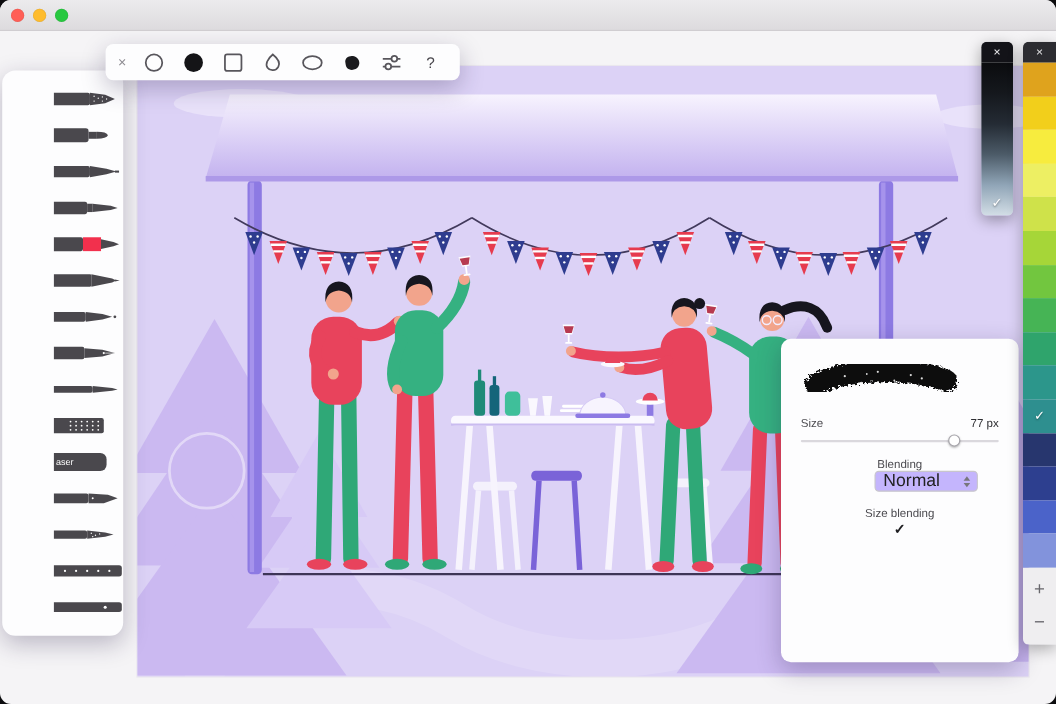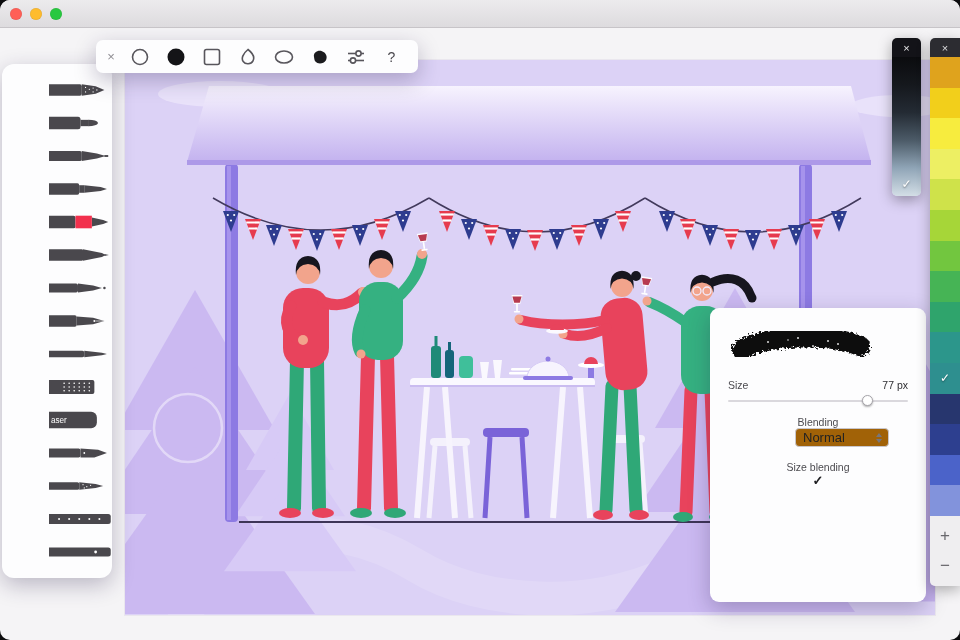--- a/index.html
+++ b/index.html
@@ -22,21 +22,21 @@
   .tool svg{width:102px;height:30px;display:block;}
   
   .brushpanel{position:absolute;left:710px;top:308px;width:216px;height:294px;z-index:35;padding:14px 18px 10px;border-radius:9px;}
   .stroke-preview{display:block;margin:0 0 4px;}
   .srow{margin-top:9px;}
   .slabels{display:flex;justify-content:space-between;font-size:10.5px;color:#4c4b50;}
   .svalue{color:#2e2e32;}
   .strack{position:relative;height:2px;background:#dad8dd;border-radius:1px;margin-top:9px;}
   .sknob{position:absolute;top:-5px;width:11px;height:11px;background:#fff;border:1px solid #a6a4aa;border-radius:50%;box-shadow:0 1px 2px rgba(0,0,0,.3);}
   .brow{display:flex;align-items:center;justify-content:space-between;margin-top:14px;font-size:10.5px;color:#4c4b50;flex-direction:column;}
-  .dropdown{width:94px;height:19px;border:1px solid #c8c6cc;border-radius:4px;display:flex;align-items:center;justify-content:space-between;padding:0 3px 0 7px;font-size:13px;color:#222;background:#a16207;margin-left:48px;}
+  .dropdown{width:94px;height:19px;border:1px solid #c8c6cc;border-radius:4px;display:flex;align-items:center;justify-content:space-between;padding:0 3px 0 7px;font-size:16px;color:#222;background:#c4b5fd;margin-left:48px;}
   .stepper{display:flex;flex-direction:column;gap:2px;align-items:center;width:12px;}
   .stepper i{display:block;width:0;height:0;border-left:3.5px solid transparent;border-right:3.5px solid transparent;}
   .stepper .up{border-bottom:4px solid #78767c;}
   .stepper .dn{border-top:4px solid #78767c;}
   .checkmark{font-size:13px;color:#1d1d20;font-weight:bold;}
   
   .gradpanel{position:absolute;left:892px;top:38px;width:29px;height:158px;z-index:36;border-radius:5px;overflow:hidden;display:flex;flex-direction:column;box-shadow:0 4px 14px rgba(0,0,0,.35);}
   .gclose{height:19px;background:#131318;color:#e9e9eb;font-size:11px;display:flex;align-items:center;justify-content:center;}
   .gstrip{flex:1;position:relative;}
   .gcheck{position:absolute;bottom:5px;left:0;right:0;text-align:center;color:#fff;font-size:12px;text-shadow:0 1px 2px rgba(0,0,0,.45);}

